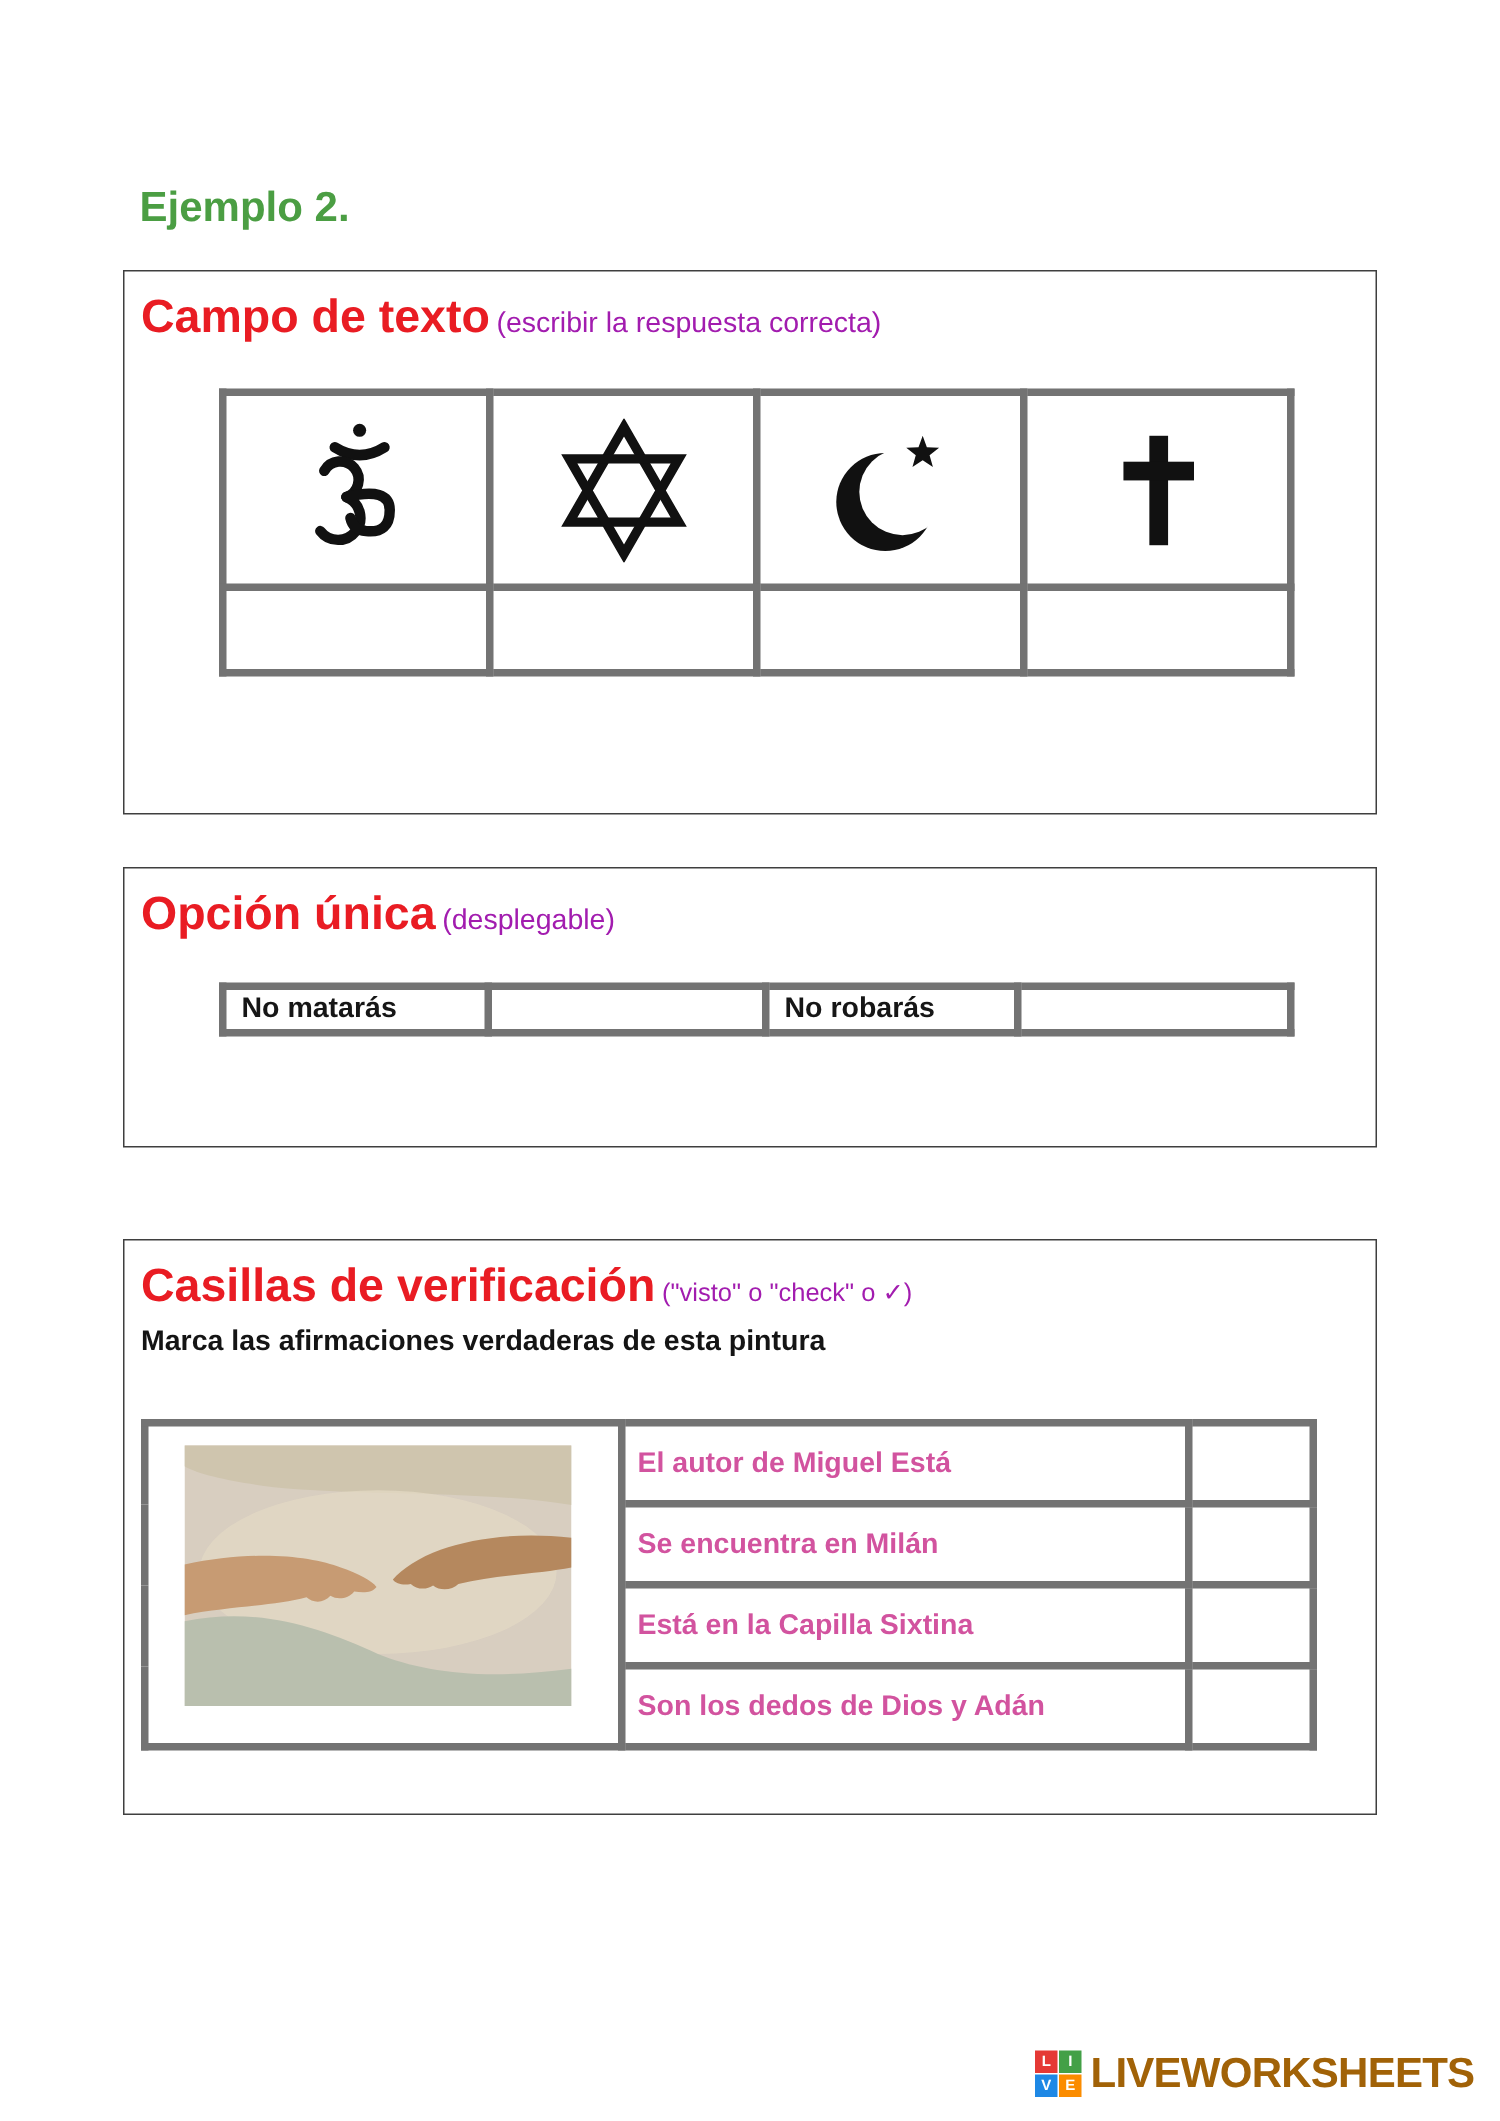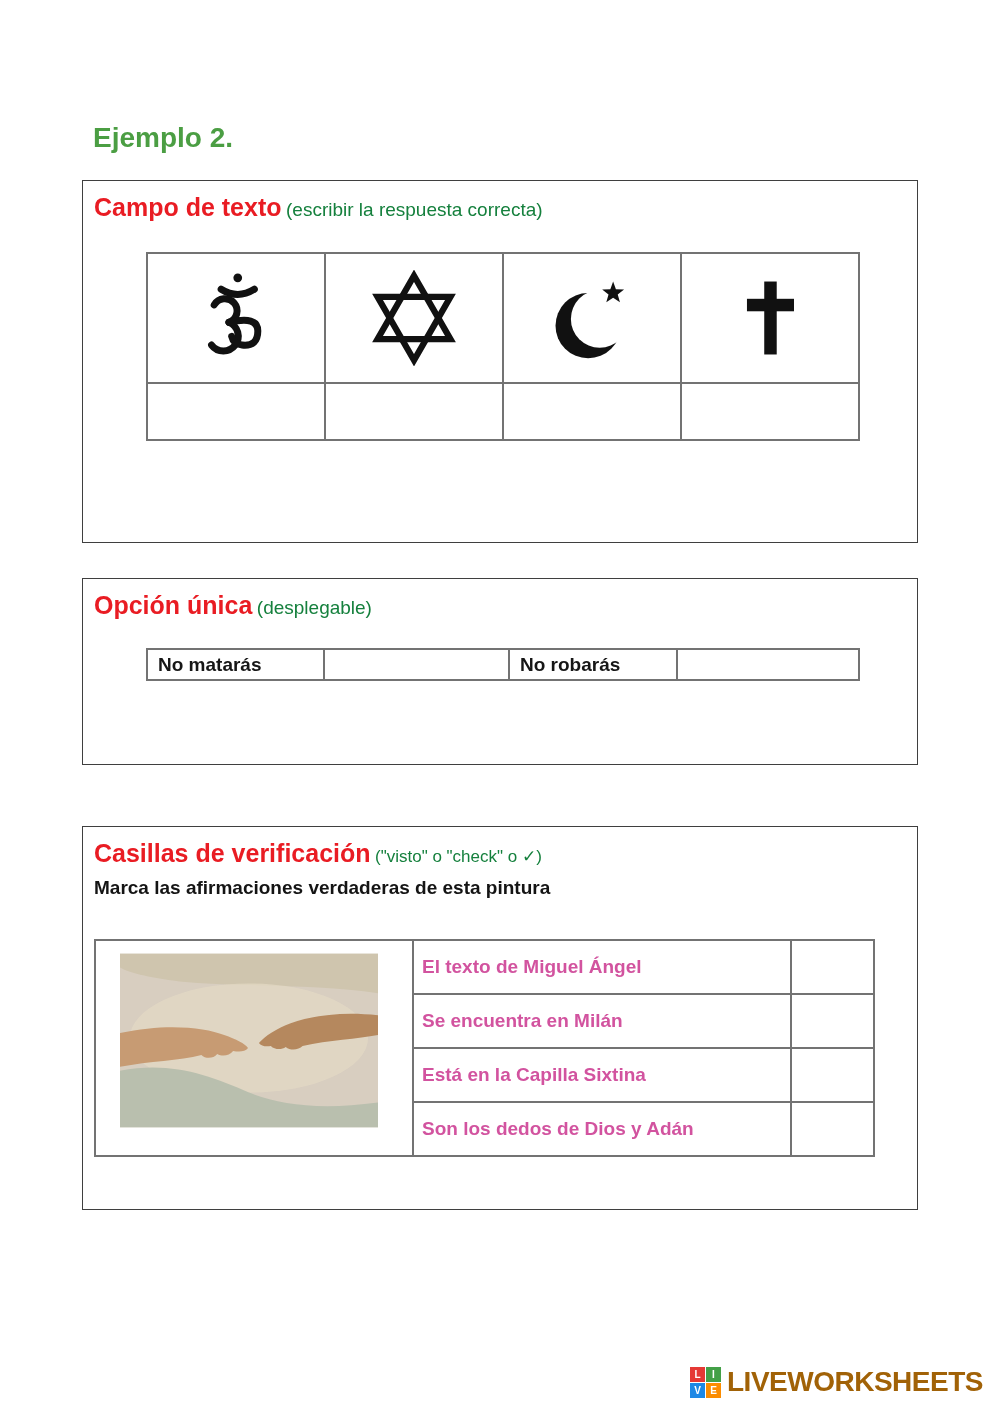--- a/index.html
+++ b/index.html
@@ -9,27 +9,27 @@
     font-family: "Liberation Sans", sans-serif; color: #161616;
   }
   .page-title { position:absolute; left:93px; top:122px; font-size:28px; font-weight:bold; color:#4b9e43; }
 
   .box { position:absolute; left:82px; width:836px; border:1px solid #3f3f3f; padding:12px 11px; background:#fff; }
   .box1 { top:180px; height:363px; }
   .box2 { top:578px; height:187px; }
   .box3 { top:826px; height:384px; }
 
   .sec-head { white-space:nowrap; }
-  .sec-title { font-size:25px; font-weight:bold; color:#e91c23; }
-  .sec-sub   { font-size:19px; color:#15803d; }
+  .sec-title { font-size:31px; font-weight:bold; color:#e91c23; }
+  .sec-sub   { font-size:19px; color:#a21caf; }
   .sec-sub.small { font-size:17px; }
   .instruction { margin-top:9px; font-size:19px; font-weight:bold; color:#141414; }
 
   table { border-collapse:collapse; }
-  td { border:2px solid #737373; background:#fff; }
+  td { border:5px solid #737373; background:#fff; }
 
   
   .symbols-table { margin:30px 0 0 52px; }
   .symbols-table td { width:178px; text-align:center; }
   .symbol-cell { height:130px; vertical-align:middle; }
   .symbol-cell svg { display:inline-block; vertical-align:middle; }
   .answer-cell { height:57px; }
 
   
   .dd-table { margin:28px 0 0 52px; }
@@ -135,21 +135,21 @@
       <td class="img-cell" rowspan="4">
         <svg width="258" height="175" viewBox="0 0 260 175">
           <rect width="260" height="175" fill="#d8cec0"></rect>
           <path d="M0 0 H260 V40 C200 30 120 34 60 28 C35 25 10 20 0 14 Z" fill="#cfc5ae"></path>
           <ellipse cx="130" cy="85" rx="120" ry="55" fill="#e4dac4" opacity="0.7"></ellipse>
           <path d="M0 118 C50 108 90 122 130 140 C160 152 200 158 260 150 L260 175 L0 175 Z" fill="#b9bfae"></path>
           <path d="M0 80 C45 70 85 74 105 82 C117 86 126 91 129 95 C126 99 120 99 114 98 C110 103 103 104 98 101 C94 106 86 106 82 102 C60 108 30 108 0 114 Z" fill="#c79b73"></path>
           <path d="M260 62 C225 58 195 62 172 70 C158 75 146 83 140 90 C142 93 147 94 152 93 C156 97 163 97 167 94 C172 98 180 97 184 93 C210 87 240 86 260 82 Z" fill="#b5885e"></path>
         </svg>
       </td>
-      <td class="statement-cell">El texto de Miguel Ángel</td>
+      <td class="statement-cell">El autor de Miguel Está</td>
       <td class="checkbox-cell"></td>
     </tr>
     <tr>
       <td class="statement-cell">Se encuentra en Milán</td>
       <td class="checkbox-cell"></td>
     </tr>
     <tr>
       <td class="statement-cell">Está en la Capilla Sixtina</td>
       <td class="checkbox-cell"></td>
     </tr>

